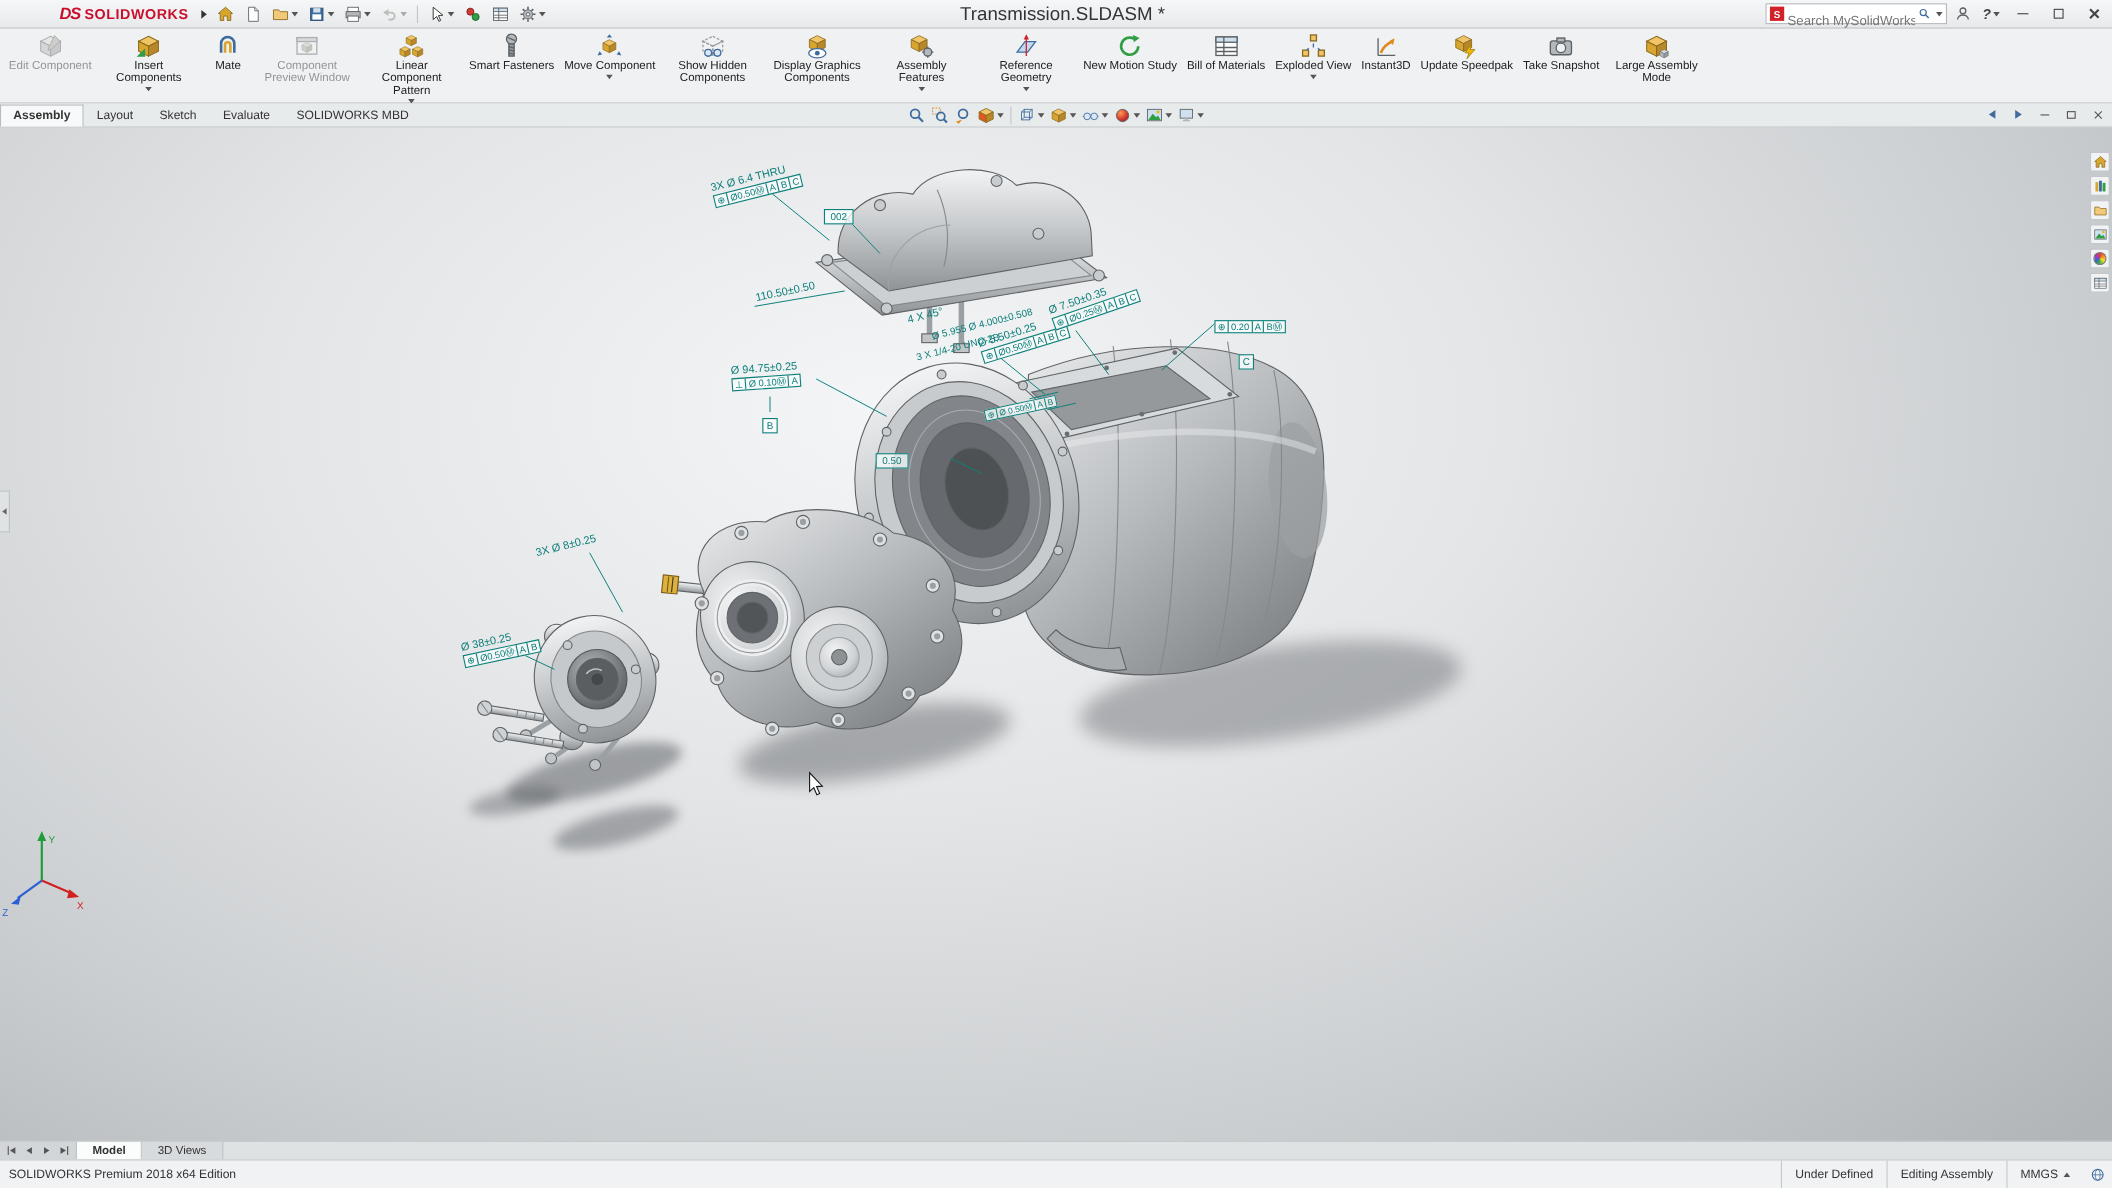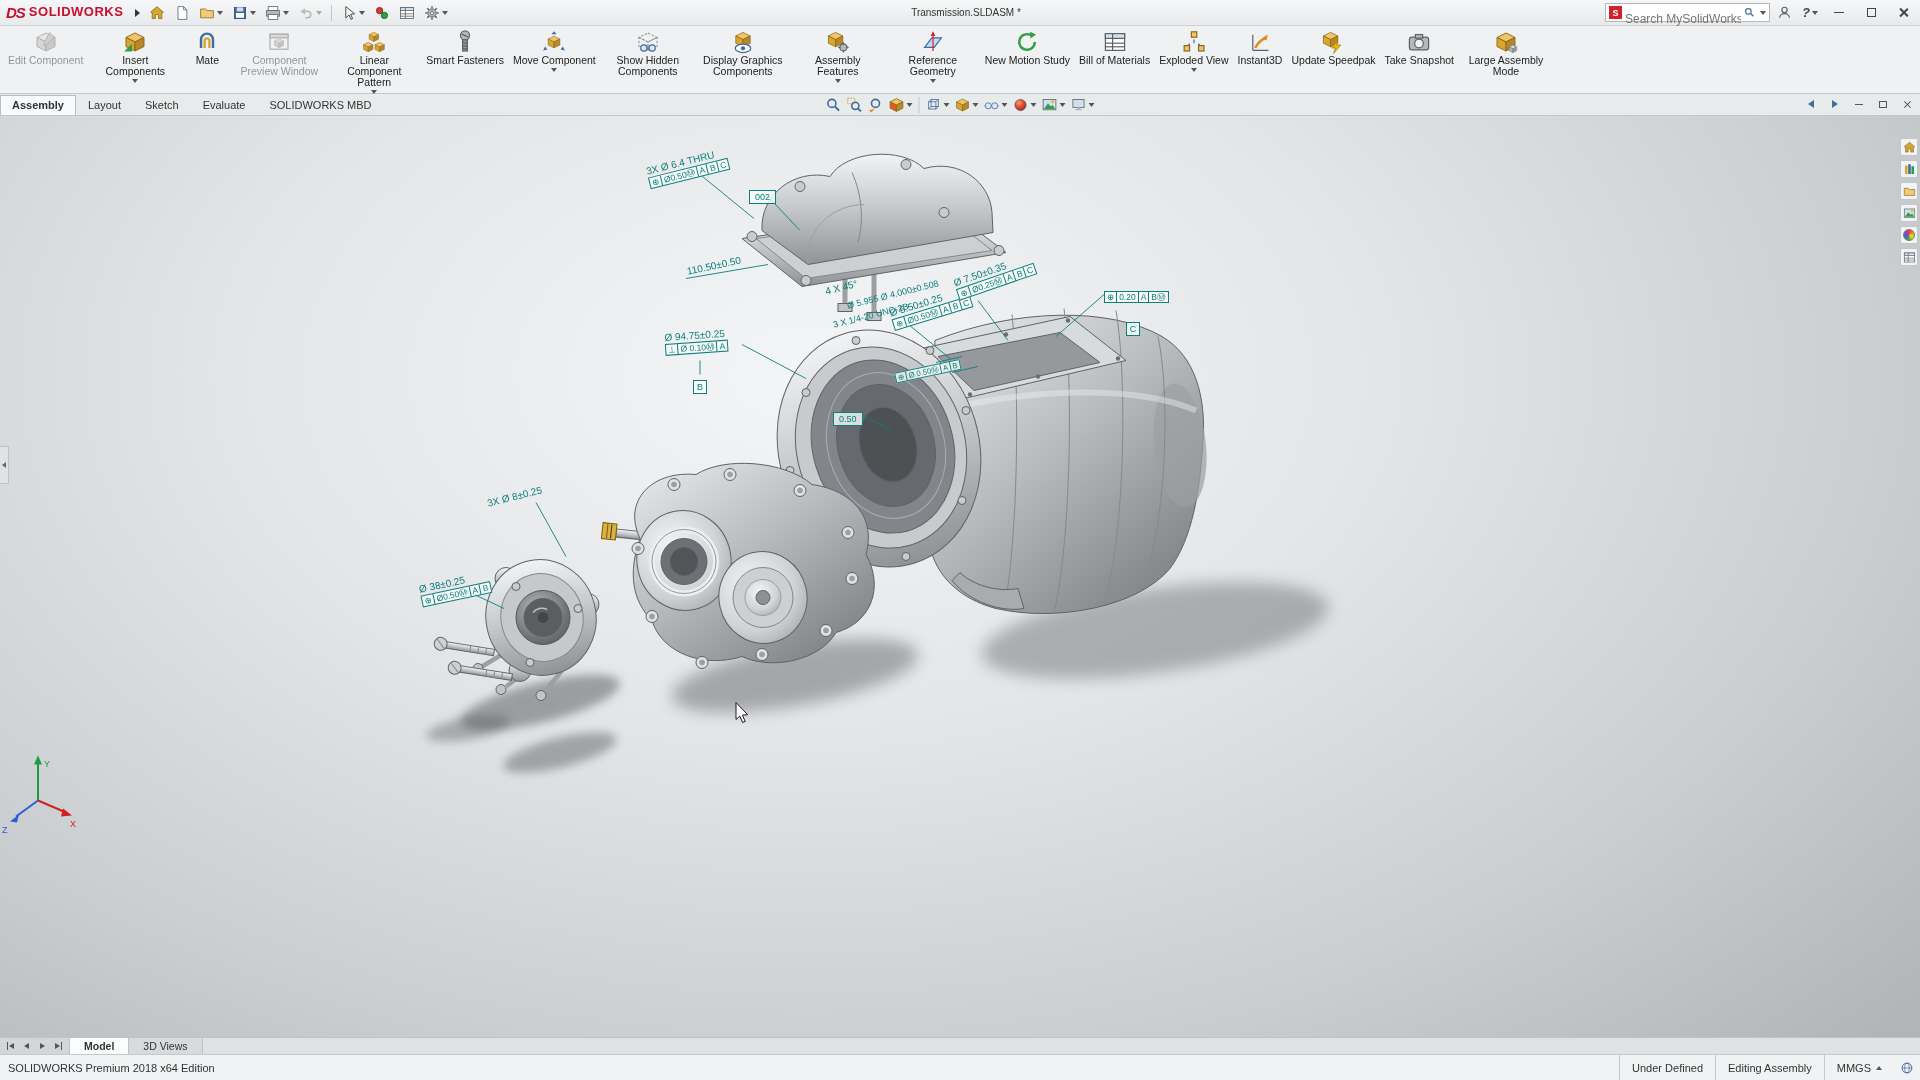--- a/index.html
+++ b/index.html
@@ -3,31 +3,31 @@
 <meta charset="utf-8">
 <style>
   * { box-sizing: border-box; margin: 0; padding: 0; }
   html,body { width:1920px; height:1080px; overflow:hidden; }
   body { font-family:"Liberation Sans", sans-serif; font-size:11px; color:#222; background:#ccc; }
   .app { width:1920px; height:1080px; display:flex; flex-direction:column; }
 
   
   .titlebar { height:26px; background:linear-gradient(#f6f7f8,#e7e9ea); border-bottom:1px solid #cfd2d4;
     display:flex; align-items:center; position:relative; flex:none; }
-  .logo { display:flex; gap:4px; padding:0 6px; }
+  .logo { display:flex; align-items:center; gap:4px; padding:0 6px;margin-left:48px; }
   .logo-mark { color:#c8102e; font-weight:bold; font-style:italic; font-size:15px; letter-spacing:-1px; }
   .logo-text { color:#c8102e; font-weight:bold; font-size:13px; letter-spacing:.5px; }
   .flyout { width:0; height:0; border-left:5px solid #333; border-top:4px solid transparent; border-bottom:4px solid transparent; margin:0 6px; }
   .qat { display:flex; align-items:center; gap:3px; }
   .qbtn { display:flex; align-items:center; padding:2px 3px; border-radius:2px; }
   .qbtn svg { width:16px; height:16px; }
   .ddm { width:0; height:0; border-top:4px solid #555; border-left:3px solid transparent; border-right:3px solid transparent; margin-left:2px; }
   .qsep { width:1px; height:16px; background:#c3c7c9; margin:0 3px; }
   .dis { opacity:.45; filter:grayscale(.9); }
-  .win-title { position:absolute; left:12px; right:0; text-align:center; font-size:10px; color:#333; pointer-events:none; }
+  .win-title { position:absolute; left:12px; right:0; text-align:center; font-size:17px; color:#333; pointer-events:none; }
   .tb-right { margin-left:auto; display:flex; align-items:center; gap:2px; padding-right:2px; }
   .searchbox { display:flex; align-items:center; background:#fff; border:1px solid #b4b8bb; height:19px; width:165px; padding:0 3px; gap:3px; }
   .sw-badge { width:13px; height:13px; background:#d22128; color:#fff; font-size:9px; font-weight:bold; display:flex; align-items:center; justify-content:center; flex:none; }
   .searchbox input { border:none; outline:none; flex:1; font-size:12px; color:#777; background:transparent; min-width:0;margin-top:12px; }
   .searchbox svg { width:11px; height:11px; flex:none; }
   .tbtn { display:flex; align-items:center; justify-content:center; width:24px; height:22px; }
   .tbtn svg { width:15px; height:15px; }
   .help-icon::before { content:"?"; font-weight:bold; color:#444; font-size:13px; }
   .wbtn { width:30px; height:23px; display:flex; align-items:center; justify-content:center; }
   .g-min { width:10px; height:1px; background:#444; display:block; }
@@ -905,21 +905,21 @@
     </div>
     <div class="datum" style="left:1126px;top:206px">C</div>
     <div class="ann" style="left:894px;top:256px;transform:rotate(-12deg) scale(.9)">
       <div class="fcf">
           <span>⊕</span>
           <span>Ø 0.50Ⓜ</span>
           <span>A</span>
           <span>B</span>
         </div>
     </div>
-    <div class="ann" style="left:833px;top:296px"><span class="abox">0.50</span></div>
+    <div class="ann" style="left:796px;top:296px"><span class="abox">0.50</span></div>
     <div class="ann" style="left:486px;top:382px;transform:rotate(-14deg)"><span>3X Ø 8±0.25</span></div>
     <div class="ann" style="left:418px;top:468px;transform:rotate(-12deg)">
       <div>Ø 38±0.25</div>
       <div class="fcf">
           <span>⊕</span>
           <span>Ø0.50Ⓜ</span>
           <span>A</span>
           <span>B</span>
         </div>
     </div>

